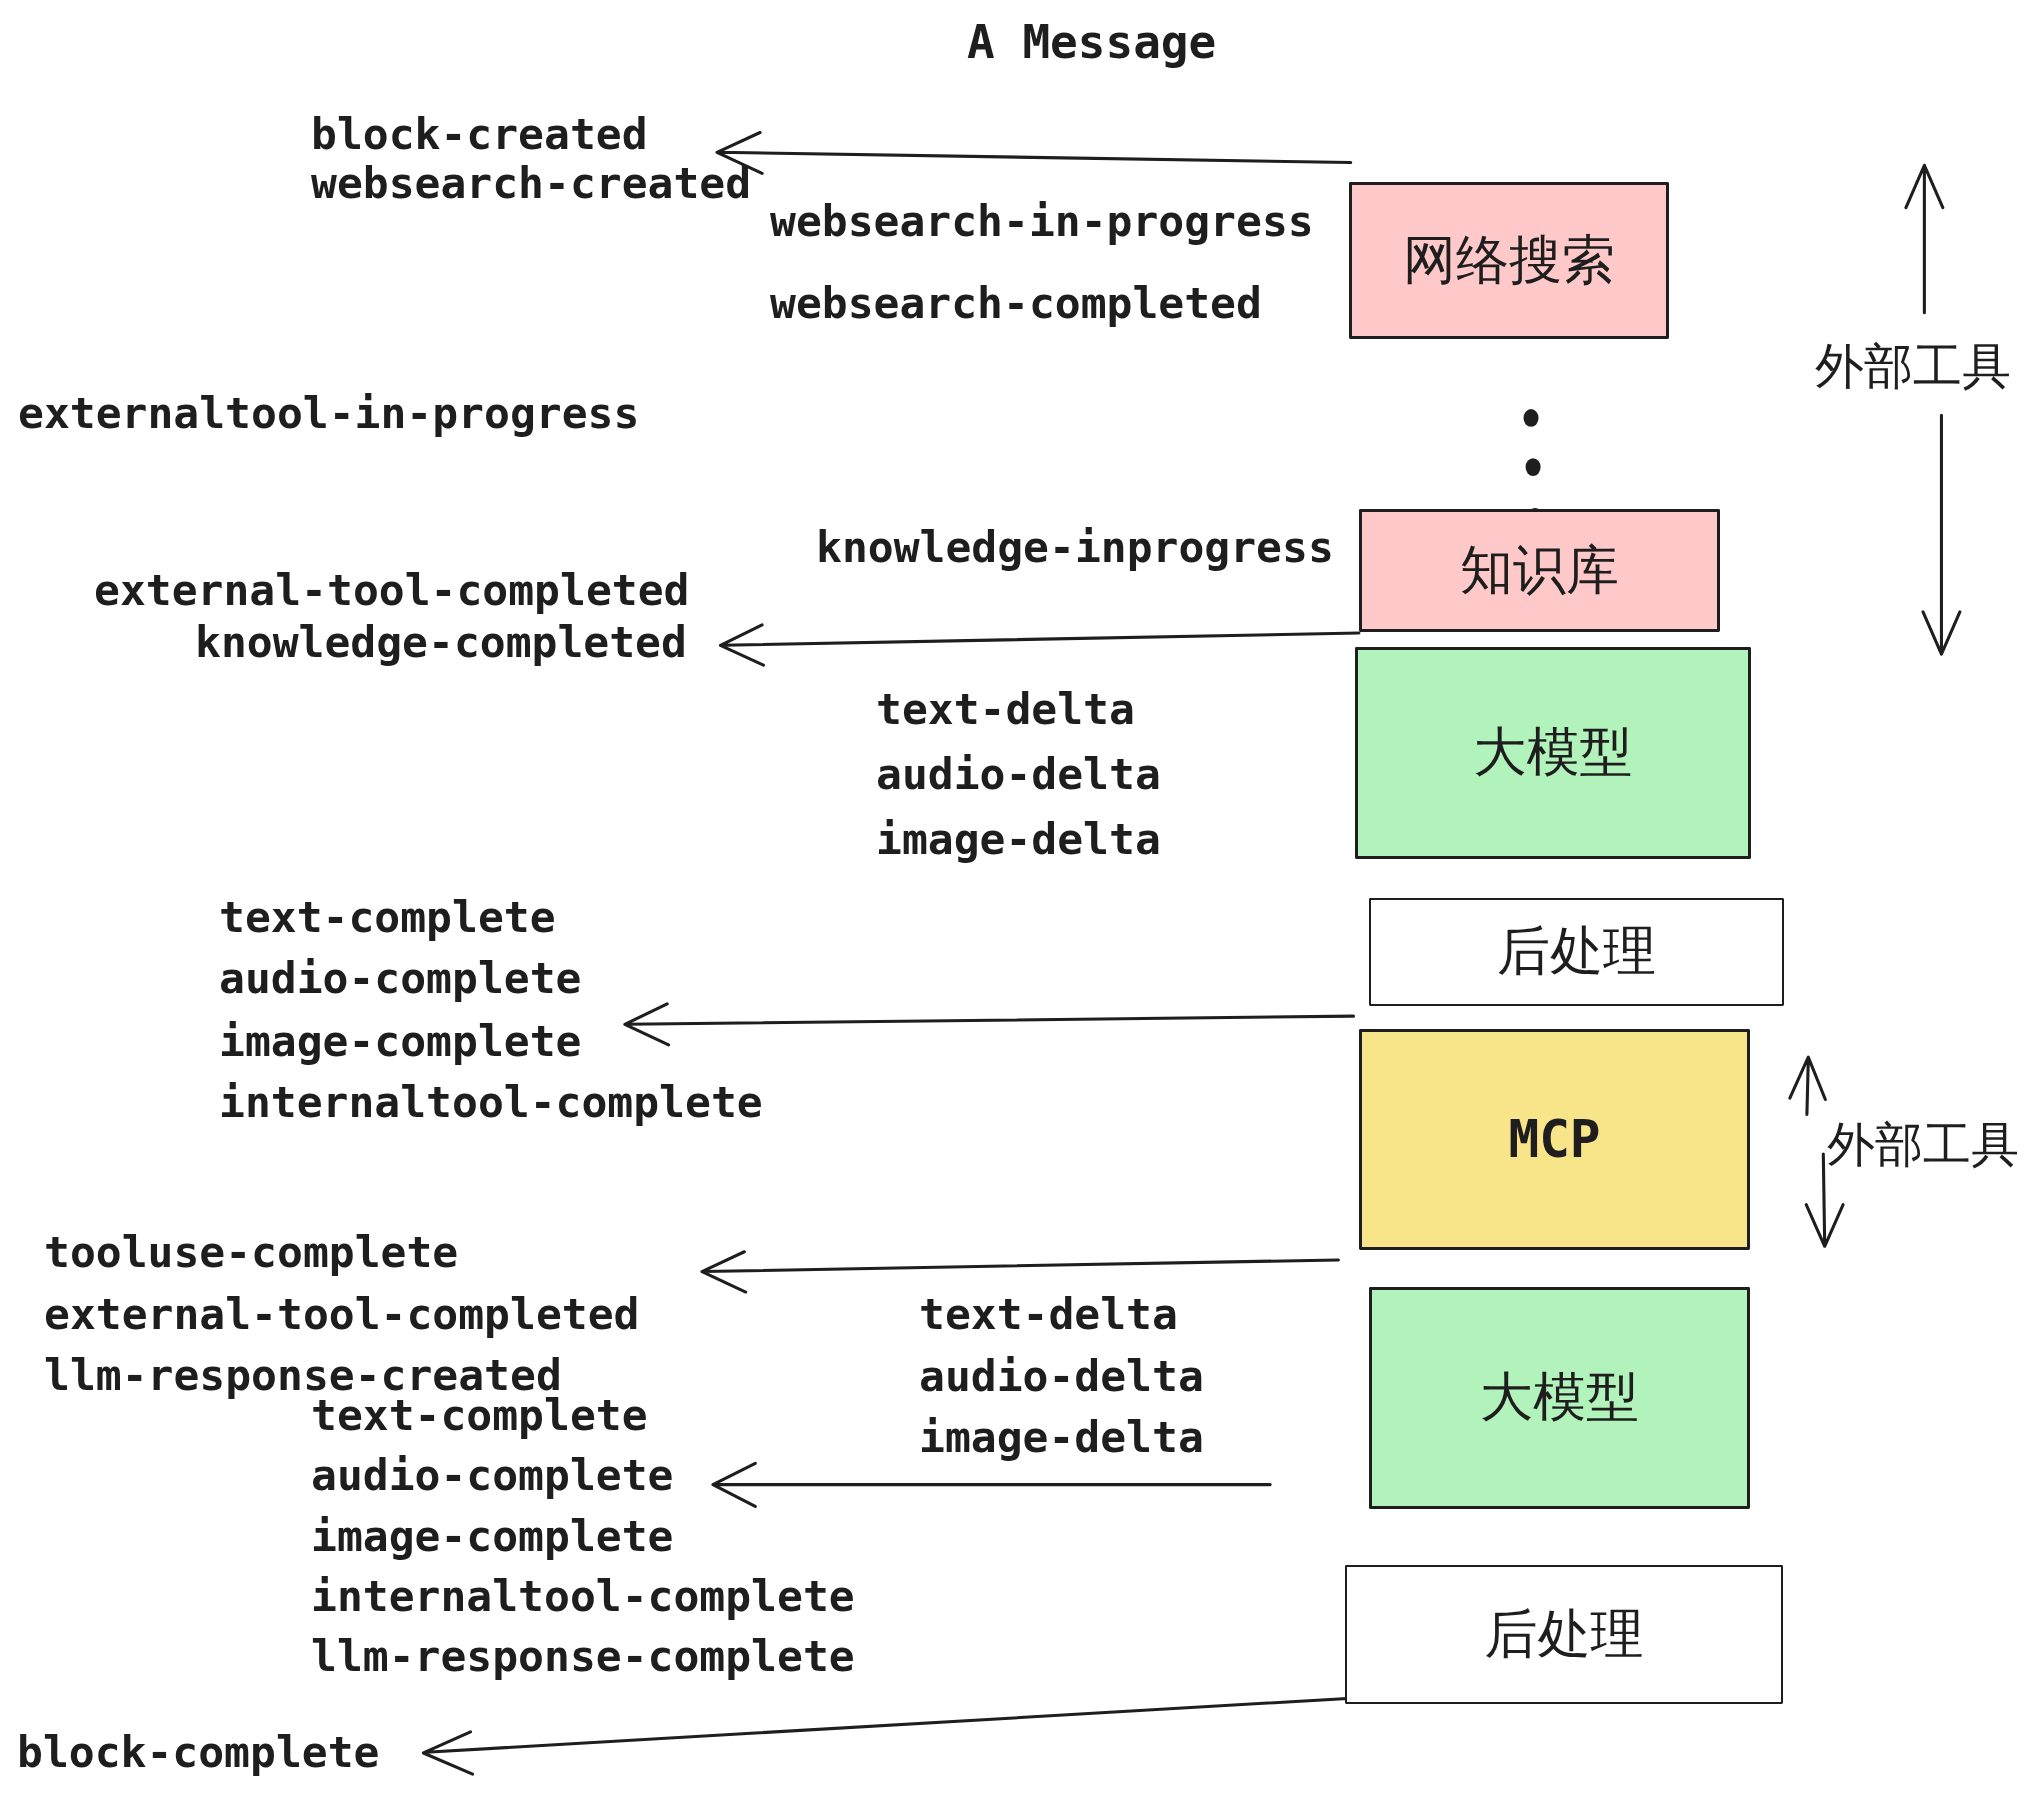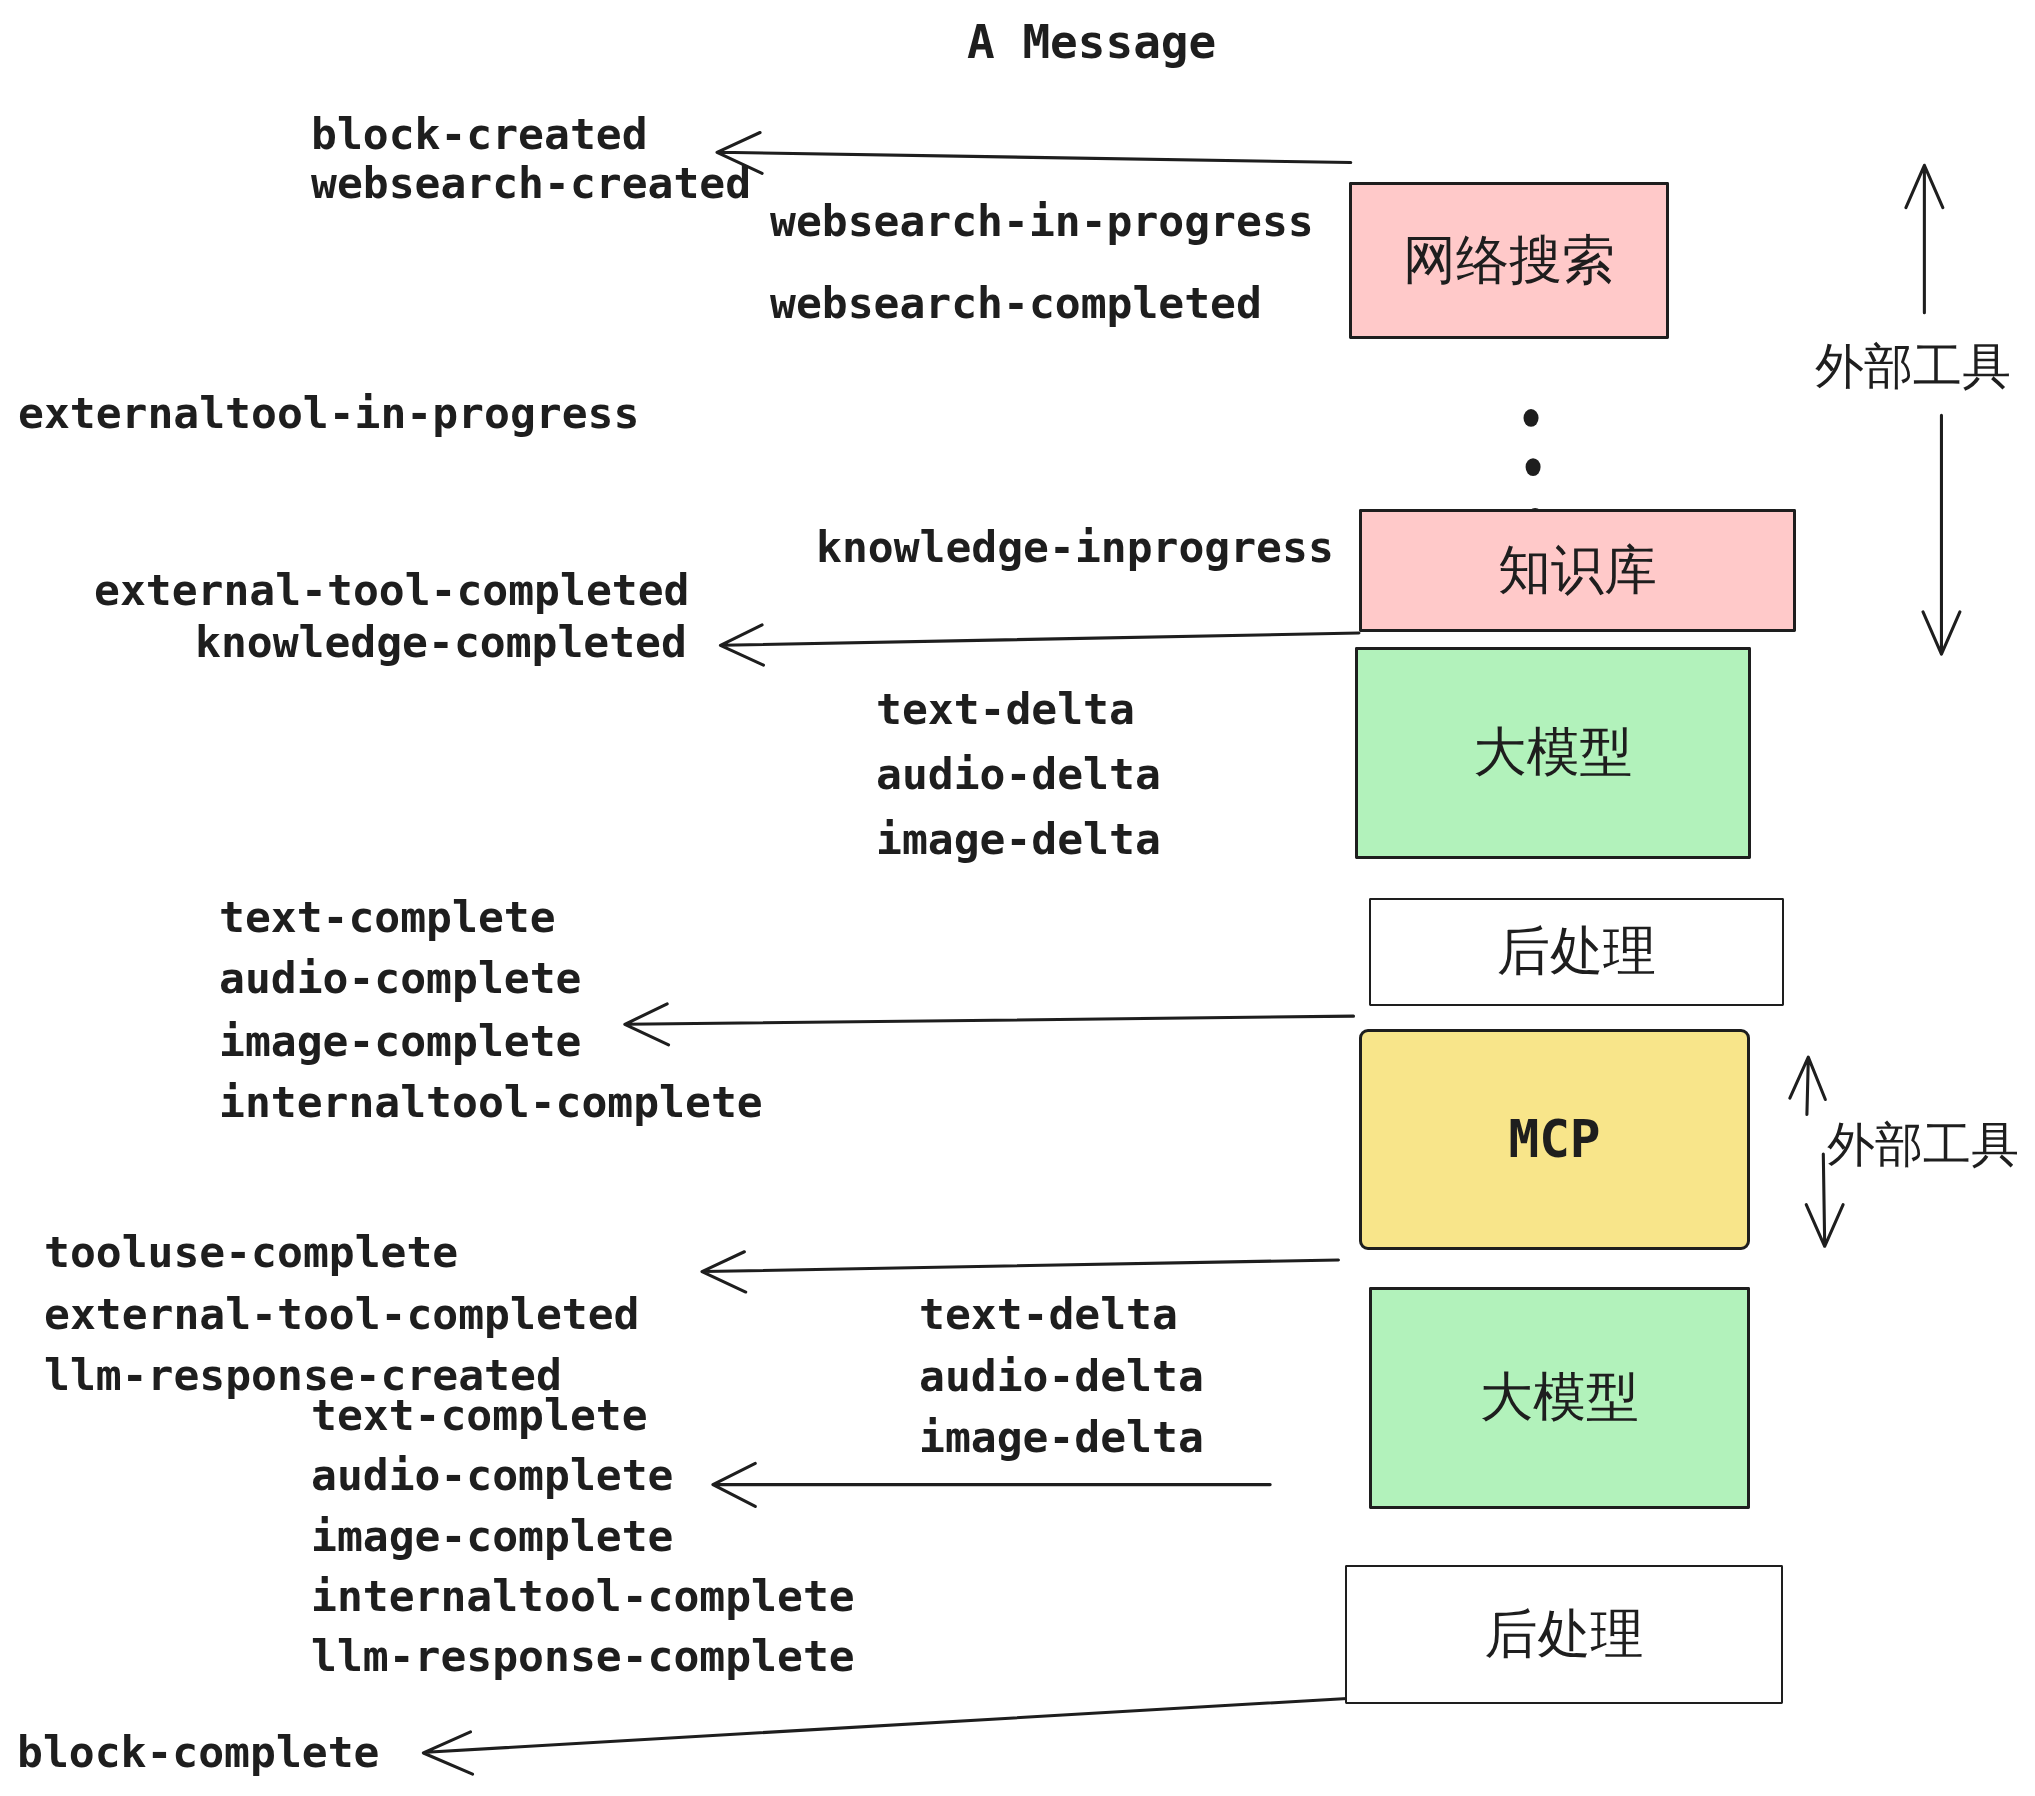--- a/index.html
+++ b/index.html
@@ -74,30 +74,30 @@
   <div class="t ev" style="left:311px;top:1393px">text-complete</div>
   <div class="t ev" style="left:311px;top:1453px">audio-complete</div>
   <div class="t ev" style="left:311px;top:1514px">image-complete</div>
   <div class="t ev" style="left:311px;top:1574px">internaltool-complete</div>
   <div class="t ev" style="left:311px;top:1634px">llm-response-complete</div>
   <div class="t ev" style="left:17px;top:1730px">block-complete</div>
 
   <div class="box" style="left: 1349px; top: 182px; width: 320px; height: 157px; background: rgb(255, 201, 201);">
     <span class="zh box-label">网络搜索</span>
   </div>
-  <div class="box" style="left: 1359px; top: 509px; width: 437px; height: 123px; background: rgb(255, 201, 201);">
+  <div class="box" style="left: 1359px; top: 509px; width: 361px; height: 123px; background: rgb(255, 201, 201);">
     <span class="zh box-label">知识库</span>
   </div>
   <div class="box" style="left: 1355px; top: 647px; width: 396px; height: 212px; background: rgb(178, 242, 187);">
     <span class="zh box-label">大模型</span>
   </div>
   <div class="box thin" style="left: 1369px; top: 898px; width: 415px; height: 108px; background: rgb(255, 255, 255);">
     <span class="zh box-label">后处理</span>
   </div>
-  <div class="box" style="left: 1359px; top: 1029px; width: 391px; height: 221px; background: rgb(248, 229, 138); border-radius: 9px;">
+  <div class="box" style="left: 1359px; top: 1029px; width: 391px; height: 221px; background: rgb(248, 229, 138);">
     <span class="mcp-label">MCP</span>
   </div>
   <div class="box" style="left: 1369px; top: 1287px; width: 381px; height: 222px; background: rgb(178, 242, 187);">
     <span class="zh box-label">大模型</span>
   </div>
   <div class="box thin" style="left: 1345px; top: 1565px; width: 438px; height: 139px; background: rgb(255, 255, 255);">
     <span class="zh box-label">后处理</span>
   </div>
 
   <div class="t zh ann" style="left:1815px;top:334px">外部工具</div>

